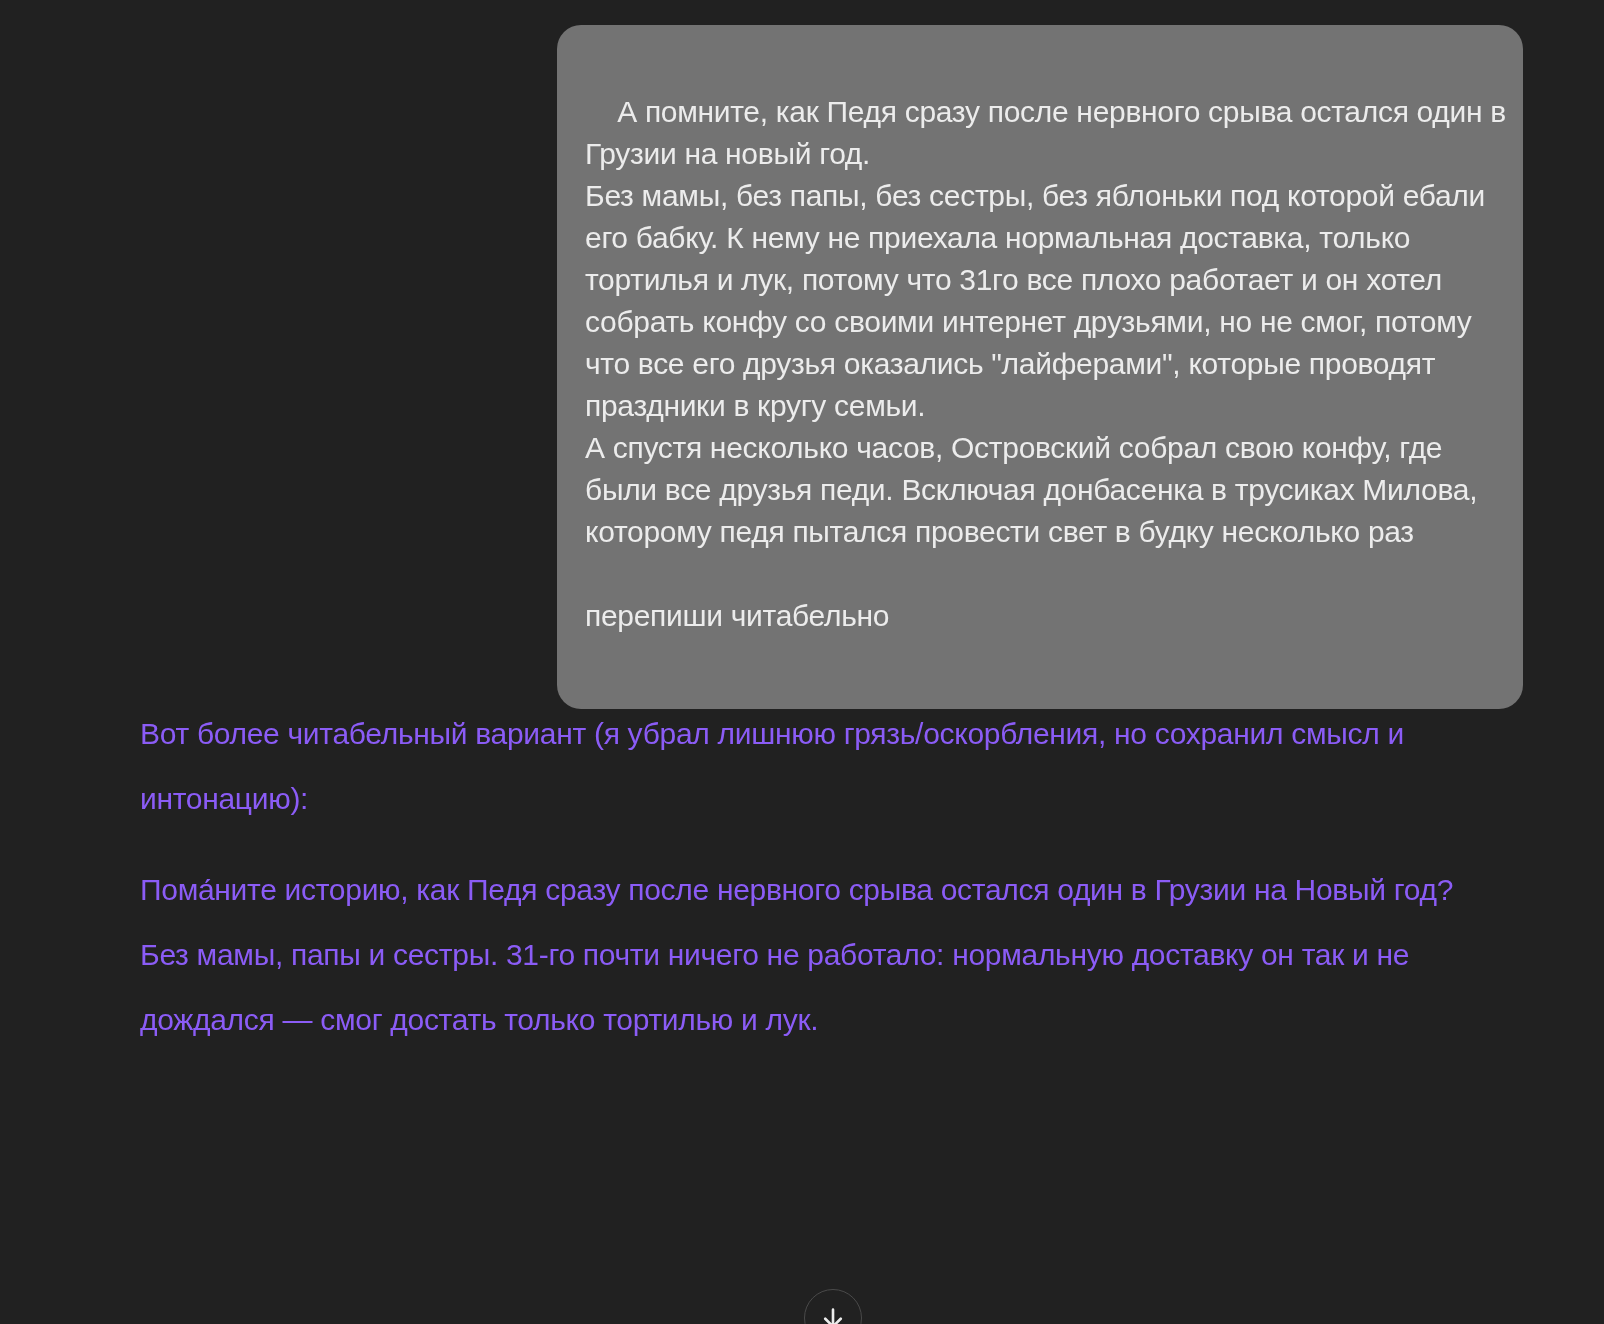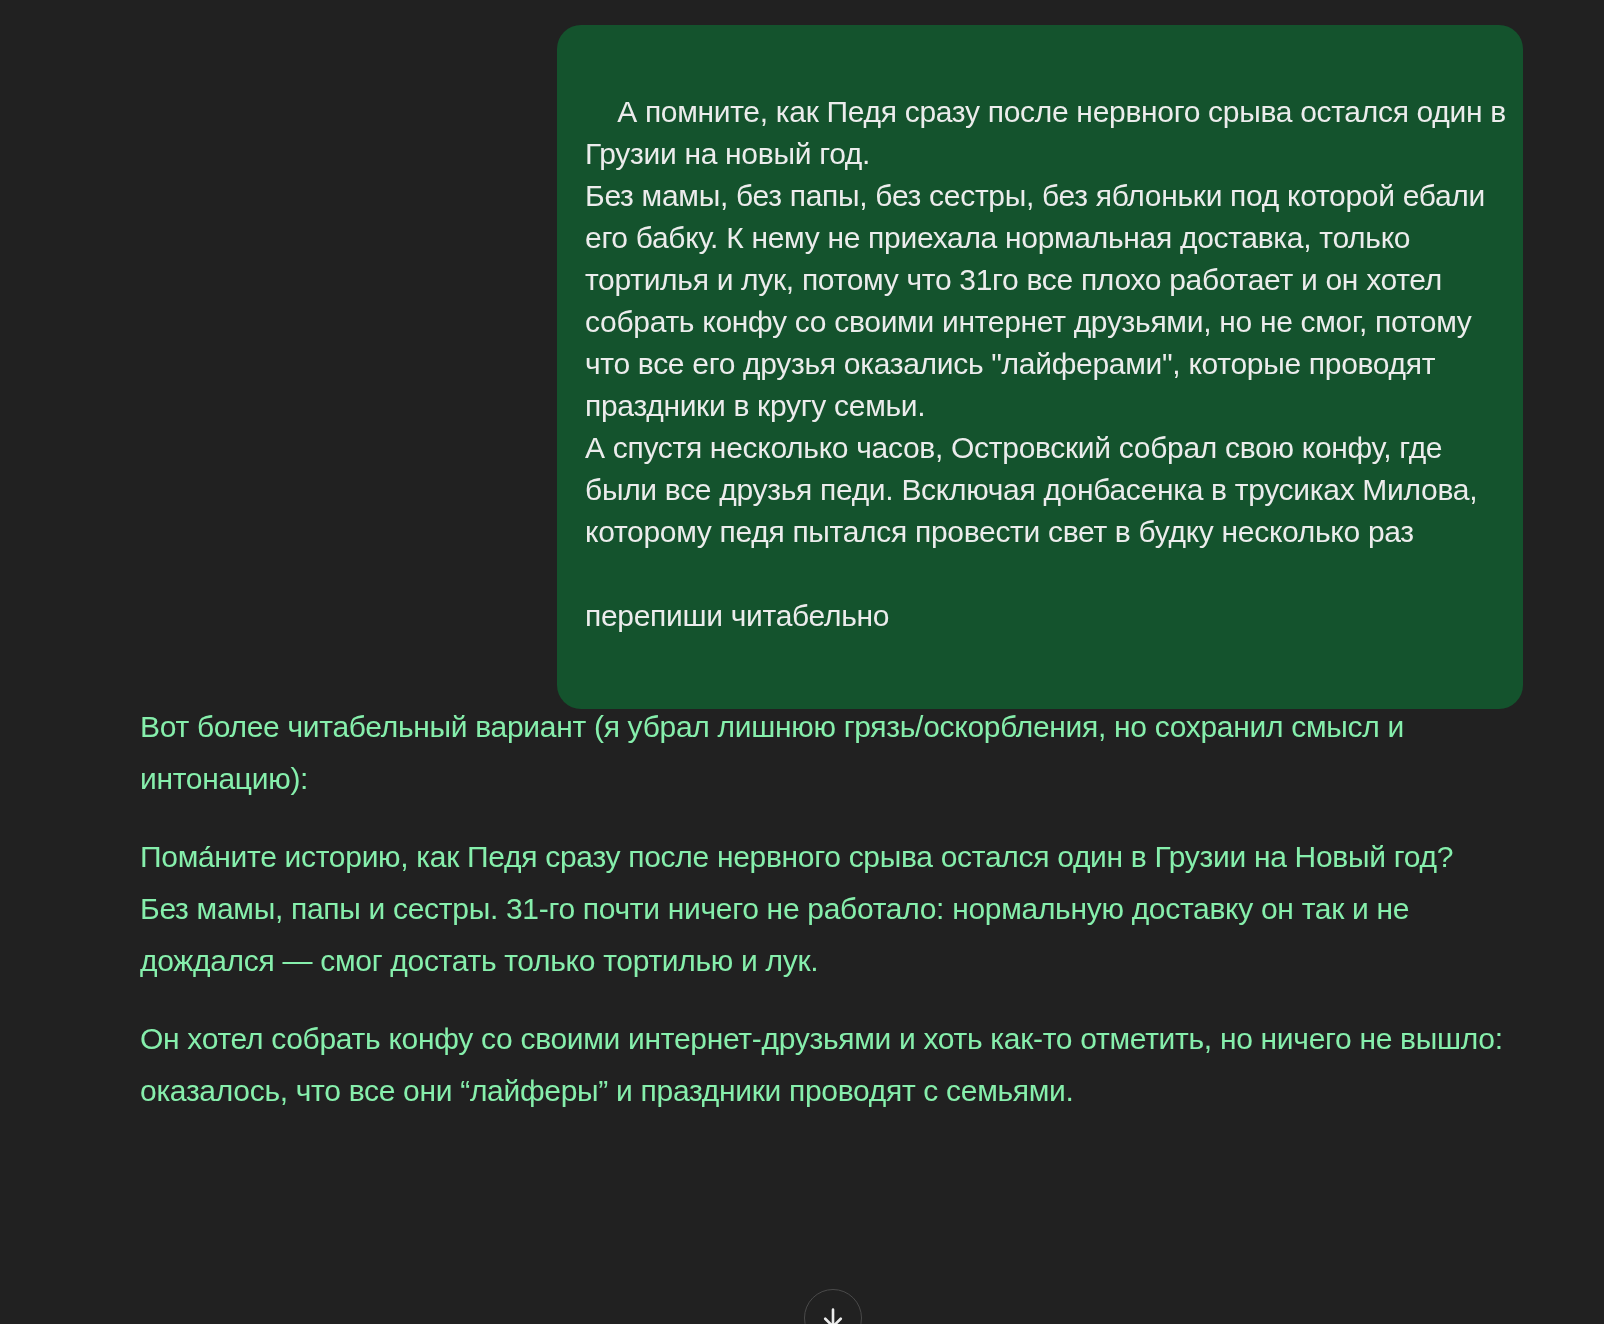--- a/index.html
+++ b/index.html
@@ -17,37 +17,37 @@
     height: 1324px;
     background: #212121;
   }
   .user-bubble {
     position: absolute;
     left: 557px;
     top: 25px;
     width: 966px;
     box-sizing: border-box;
     padding: 24px 28px 30px 28px;
-    background: #14532d;
+    background: #737373;
     border-radius: 24px;
     color: #ececec;
     font-size: 30px;
     line-height: 42px;
     letter-spacing: -0.3px;
     white-space: pre;
     overflow: hidden;
   }
   .assistant-message {
     position: absolute;
     left: 140px;
     top: 701px;
     width: 1404px;
-    color: #86efac;
+    color: #8b5cf6;
     font-size: 30px;
-    line-height: 52px;
+    line-height: 65px;
     letter-spacing: -0.3px;
   }
   .assistant-message p {
     margin: 0 0 26px 0;
     white-space: pre;
   }
   .scroll-btn {
     position: absolute;
     left: 804px;
     top: 1289px;
@@ -88,22 +88,20 @@
 
 перепиши читабельно</span>
   </div>
 
   <div class="assistant-message">
     <p>Вот более читабельный вариант (я убрал лишнюю грязь/оскорбления, но сохранил смысл и
 интонацию):</p>
     <p>Пома́ните историю, как Педя сразу после нервного срыва остался один в Грузии на Новый год?
 Без мамы, папы и сестры. 31-го почти ничего не работало: нормальную доставку он так и не
 дождался — смог достать только тортилью и лук.</p>
-    <p>Он хотел собрать конфу со своими интернет-друзьями и хоть как-то отметить, но ничего не вышло:
-оказалось, что все они “лайферы” и праздники проводят с семьями.</p>
   </div>
 
   <button class="scroll-btn">
     <span>
       <svg width="30" height="30" viewBox="0 0 24 24">
         <path d="M12 4.5v13.5M5.8 11.8L12 18l6.2-6.2" stroke="#ececec" stroke-width="2.1" fill="none" stroke-linecap="round" stroke-linejoin="round"></path>
       </svg>
     </span>
   </button>
 

